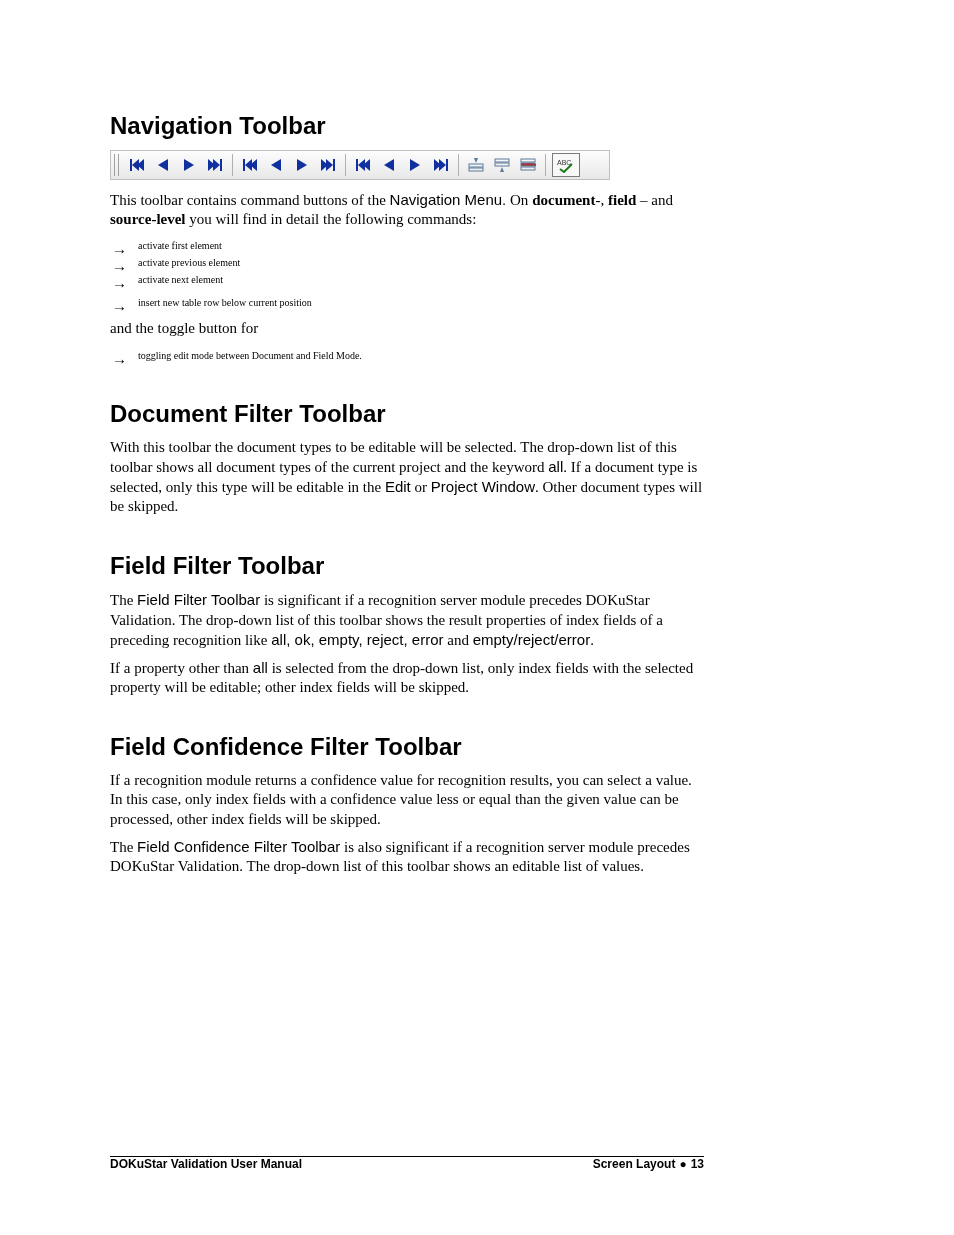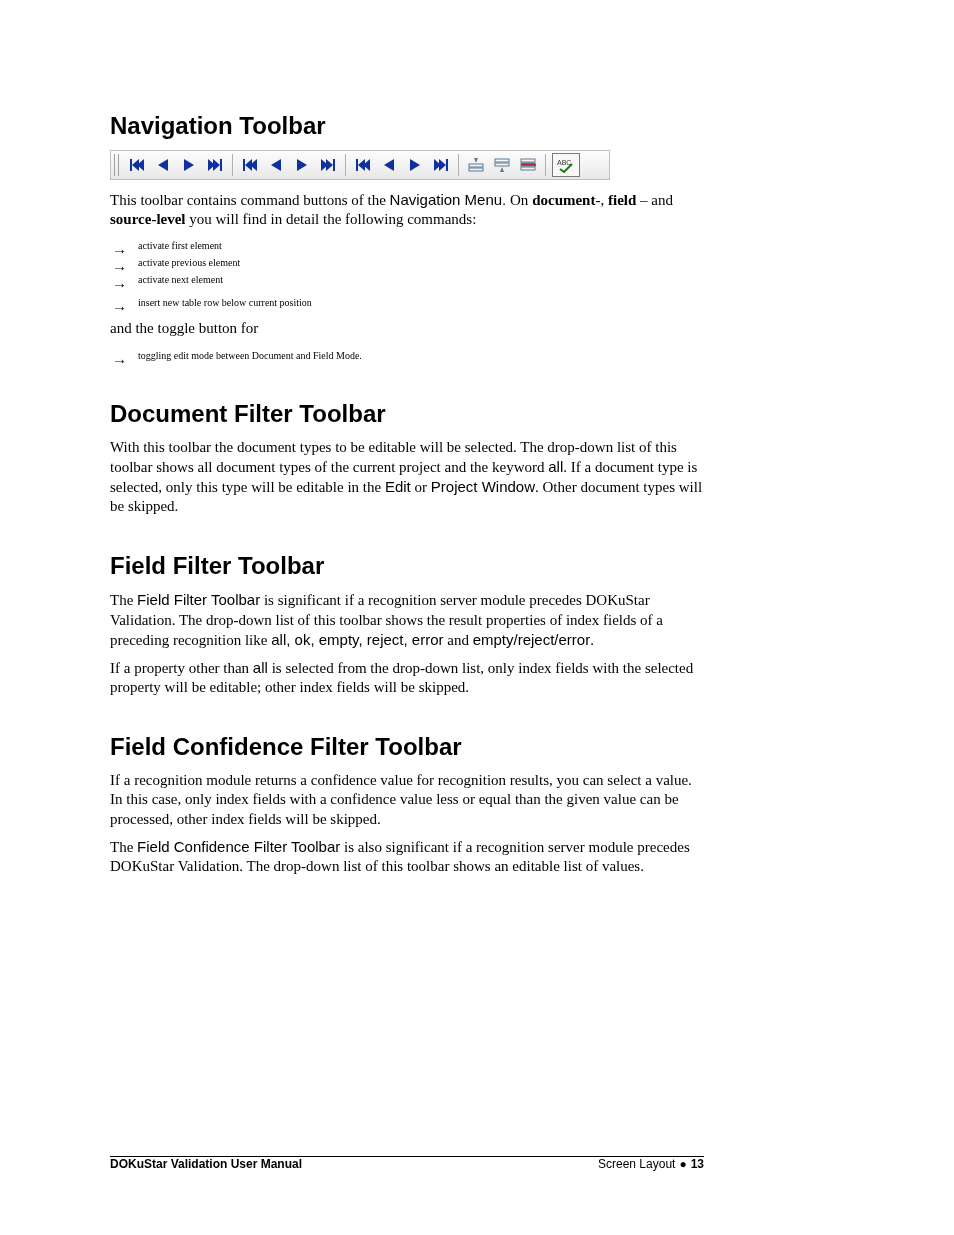--- a/index.html
+++ b/index.html
@@ -94,21 +94,21 @@
     right: 110px;
     bottom: 64px;
     border-top: 1px solid #000;
     display: flex;
     justify-content: space-between;
     font-family: Arial, Helvetica, sans-serif;
     font-size: 12px;
     font-weight: 700;
   }
   .footer .right { font-weight: 400; }
-  .footer .right .sec { font-weight: 400; }
+  .footer .right .sec { font-weight: 700; }
   .footer .right .dot { margin: 0 4px; }
   .footer .right .pg { font-weight: 700; }
 </style>
 </head>
 <body>
 
 <div class="page">
 
   <h2>Navigation Toolbar</h2>
 

